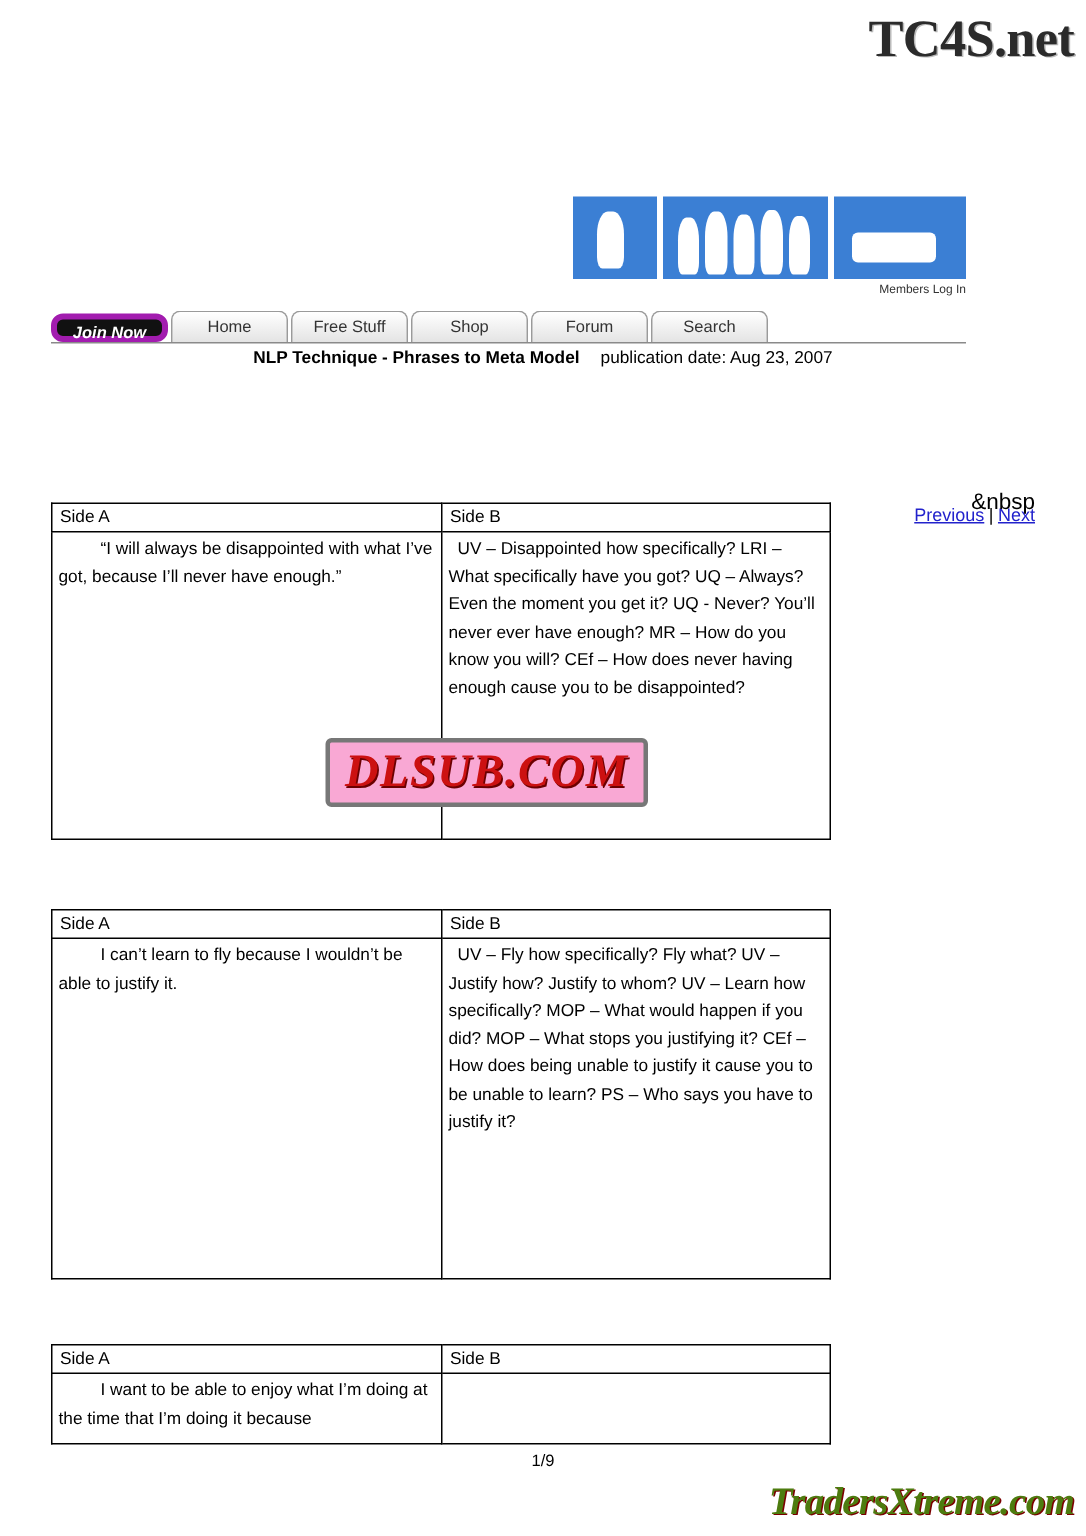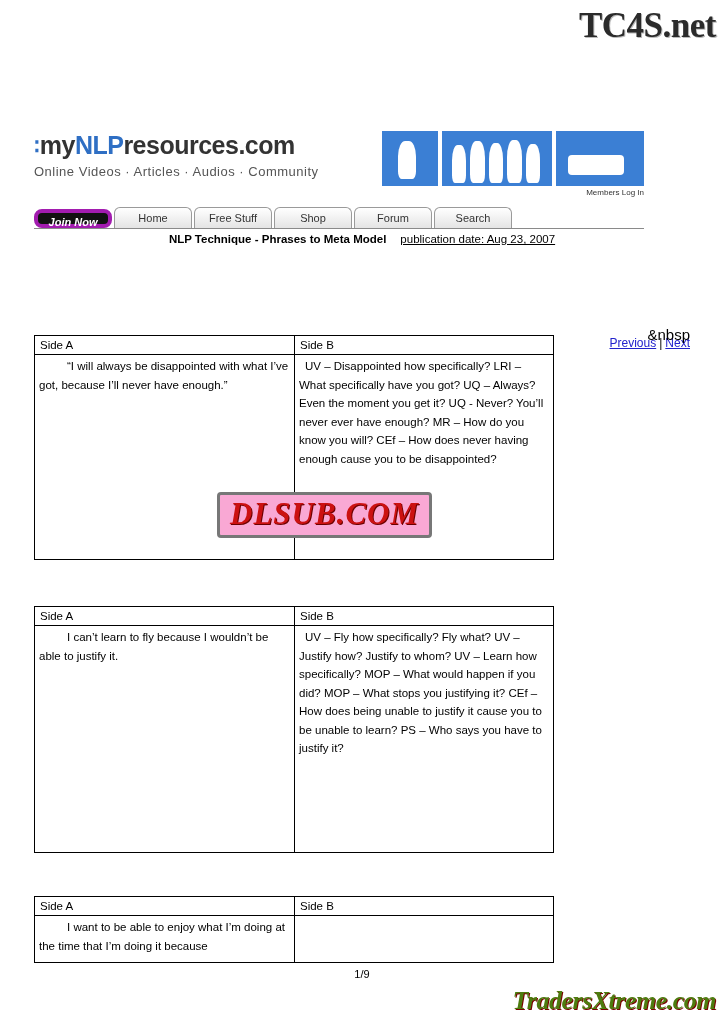--- a/index.html
+++ b/index.html
@@ -147,21 +147,20 @@
     width: 724px;
     text-align: center;
     font-size: 11.5px;
   }
   .title-row .doc-title {
     font-weight: bold;
   }
   .title-row .pubdate {
     margin-left: 14px;
     font-weight: normal;
-    text-decoration: underline;
   }
 
   
   .pager {
     position: absolute;
     right: 34px;
     top: 302px;
     font-size: 12px;
     text-align: right;
     margin-top: 34px;
@@ -254,24 +253,20 @@
     letter-spacing: -0.5px;
   }
 </style>
 </head>
 <body>
 
 <div class="tc4s">TC4S.net</div>
 
 <div class="banner">
 
-  <div class="logo-block">
-    <div class="logo-line1"><span class="dots">∶</span><span>my</span><span class="blue">NLP</span><span>resources.com</span></div>
-    <div class="logo-line2">Online Videos · Articles · Audios · Community</div>
-  </div>
 
   <div class="photos">
     <div class="photo p1">
       <span class="fig" style="left:16px;top:10px;width:18px;height:38px;"></span>
     </div>
     <div class="photo p2">
       <span class="fig" style="left:10px;top:14px;width:14px;height:38px;"></span>
       <span class="fig" style="left:28px;top:10px;width:15px;height:42px;"></span>
       <span class="fig" style="left:47px;top:12px;width:14px;height:40px;"></span>
       <span class="fig" style="left:65px;top:9px;width:15px;height:43px;"></span>

